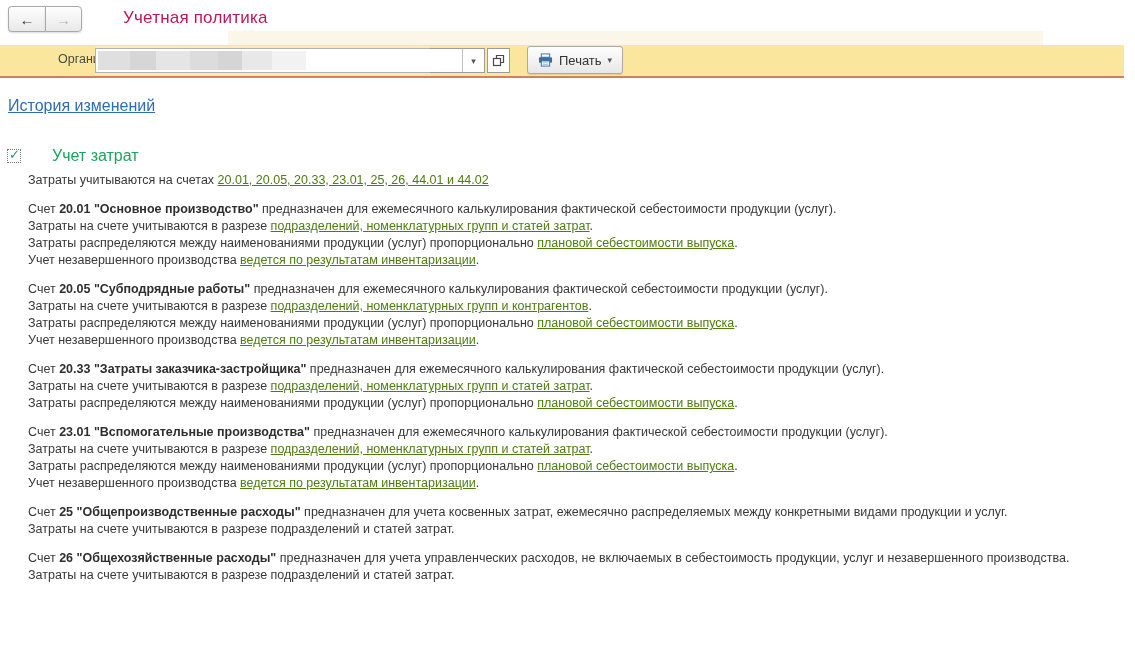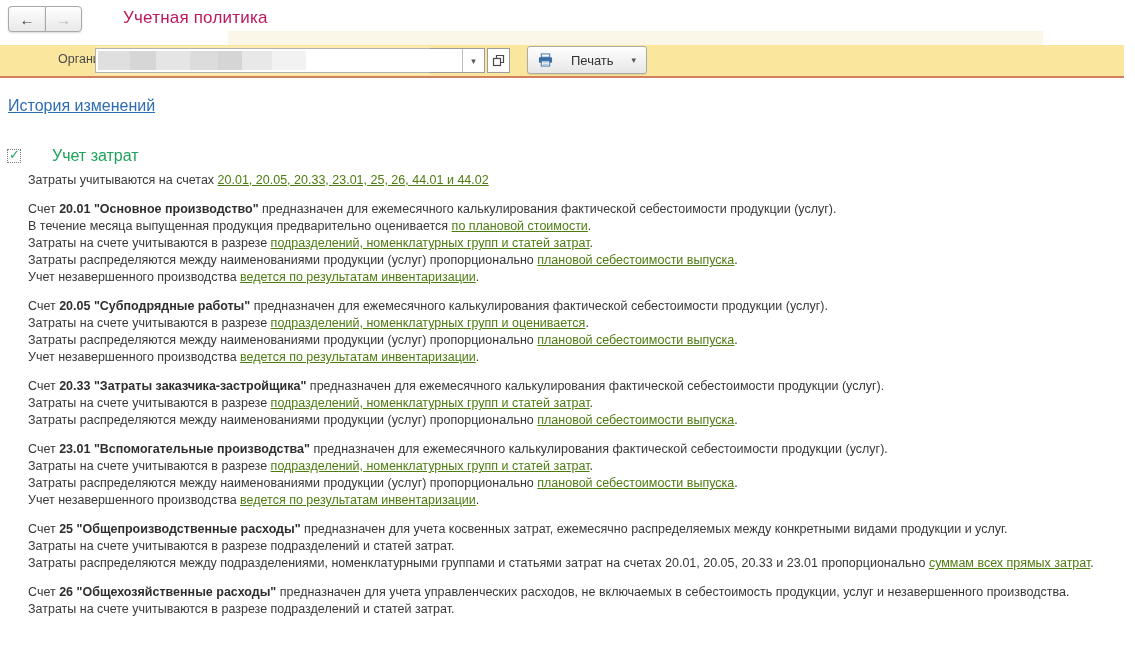--- a/index.html
+++ b/index.html
@@ -54,21 +54,21 @@
   }
   .open-btn{
     position:absolute;left:487px;top:48px;width:23px;height:25px;box-sizing:border-box;
     background:#fff;border:1px solid #9c9c9c;display:flex;align-items:center;justify-content:center;
     cursor:pointer;padding:0;z-index:2;
   }
   .print-btn{
     position:absolute;left:527px;top:46px;height:28px;box-sizing:border-box;
     background:linear-gradient(#fefefe,#e7e7e7);
     border:1px solid #ababab;border-radius:3px;
-    display:flex;align-items:center;gap:18px;padding:0 10px;
+    display:flex;align-items:center;gap:6px;padding:0 10px;
     font-size:13px;color:#333;cursor:pointer;z-index:2;
     box-shadow:0 1px 1px rgba(0,0,0,.1);
   }
   .print-btn .arrow{font-size:9px;color:#555;}
   
   .history-link{
     position:absolute;left:8px;top:97px;font-size:16px;
     color:#2d6cb3;text-decoration:underline;cursor:pointer;
   }
   .flag-row{
@@ -156,44 +156,42 @@
   </span>
   <span class="flag-label">Учет затрат</span>
 </div>
 
 <div class="content" id="content">
     <div class="block">
       <div class="line"><span>Затраты учитываются на счетах </span><a>20.01, 20.05, 20.33, 23.01, 25, 26, 44.01 и 44.02</a></div>
     </div>
     <div class="block">
       <div class="line"><span>Счет </span><span class="b">20.01 "Основное производство"</span><span> предназначен для ежемесячного калькулирования фактической себестоимости продукции (услуг).</span></div>
-      <div class="line"><span>В течение месяца выпущенная продукция предварительно оценивается </span><a>по плановой стоимости</a><span>.</span></div>
       <div class="line"><span>Затраты на счете учитываются в разрезе </span><a>подразделений, номенклатурных групп и статей затрат</a><span>.</span></div>
       <div class="line"><span>Затраты распределяются между наименованиями продукции (услуг) пропорционально </span><a>плановой себестоимости выпуска</a><span>.</span></div>
       <div class="line"><span>Учет незавершенного производства </span><a>ведется по результатам инвентаризации</a><span>.</span></div>
     </div>
     <div class="block">
       <div class="line"><span>Счет </span><span class="b">20.05 "Субподрядные работы"</span><span> предназначен для ежемесячного калькулирования фактической себестоимости продукции (услуг).</span></div>
-      <div class="line"><span>Затраты на счете учитываются в разрезе </span><a>подразделений, номенклатурных групп и оценивается</a><span>.</span></div>
+      <div class="line"><span>Затраты на счете учитываются в разрезе </span><a>подразделений, номенклатурных групп и контрагентов</a><span>.</span></div>
       <div class="line"><span>Затраты распределяются между наименованиями продукции (услуг) пропорционально </span><a>плановой себестоимости выпуска</a><span>.</span></div>
       <div class="line"><span>Учет незавершенного производства </span><a>ведется по результатам инвентаризации</a><span>.</span></div>
     </div>
     <div class="block">
       <div class="line"><span>Счет </span><span class="b">20.33 "Затраты заказчика-застройщика"</span><span> предназначен для ежемесячного калькулирования фактической себестоимости продукции (услуг).</span></div>
       <div class="line"><span>Затраты на счете учитываются в разрезе </span><a>подразделений, номенклатурных групп и статей затрат</a><span>.</span></div>
       <div class="line"><span>Затраты распределяются между наименованиями продукции (услуг) пропорционально </span><a>плановой себестоимости выпуска</a><span>.</span></div>
     </div>
     <div class="block">
       <div class="line"><span>Счет </span><span class="b">23.01 "Вспомогательные производства"</span><span> предназначен для ежемесячного калькулирования фактической себестоимости продукции (услуг).</span></div>
       <div class="line"><span>Затраты на счете учитываются в разрезе </span><a>подразделений, номенклатурных групп и статей затрат</a><span>.</span></div>
       <div class="line"><span>Затраты распределяются между наименованиями продукции (услуг) пропорционально </span><a>плановой себестоимости выпуска</a><span>.</span></div>
       <div class="line"><span>Учет незавершенного производства </span><a>ведется по результатам инвентаризации</a><span>.</span></div>
     </div>
     <div class="block">
       <div class="line"><span>Счет </span><span class="b">25 "Общепроизводственные расходы"</span><span> предназначен для учета косвенных затрат, ежемесячно распределяемых между конкретными видами продукции и услуг.</span></div>
       <div class="line"><span>Затраты на счете учитываются в разрезе подразделений и статей затрат.</span></div>
-      <div class="line"><span>Затраты распределяются между подразделениями, номенклатурными группами и статьями затрат на счетах 20.01, 20.05, 20.33 и 23.01 пропорционально </span><a>суммам всех прямых затрат</a><span>.</span></div>
     </div>
     <div class="block">
       <div class="line"><span>Счет </span><span class="b">26 "Общехозяйственные расходы"</span><span> предназначен для учета управленческих расходов, не включаемых в себестоимость продукции, услуг и незавершенного производства.</span></div>
       <div class="line"><span>Затраты на счете учитываются в разрезе подразделений и статей затрат.</span></div>
     </div>
   </div>
 
 </body></html>

